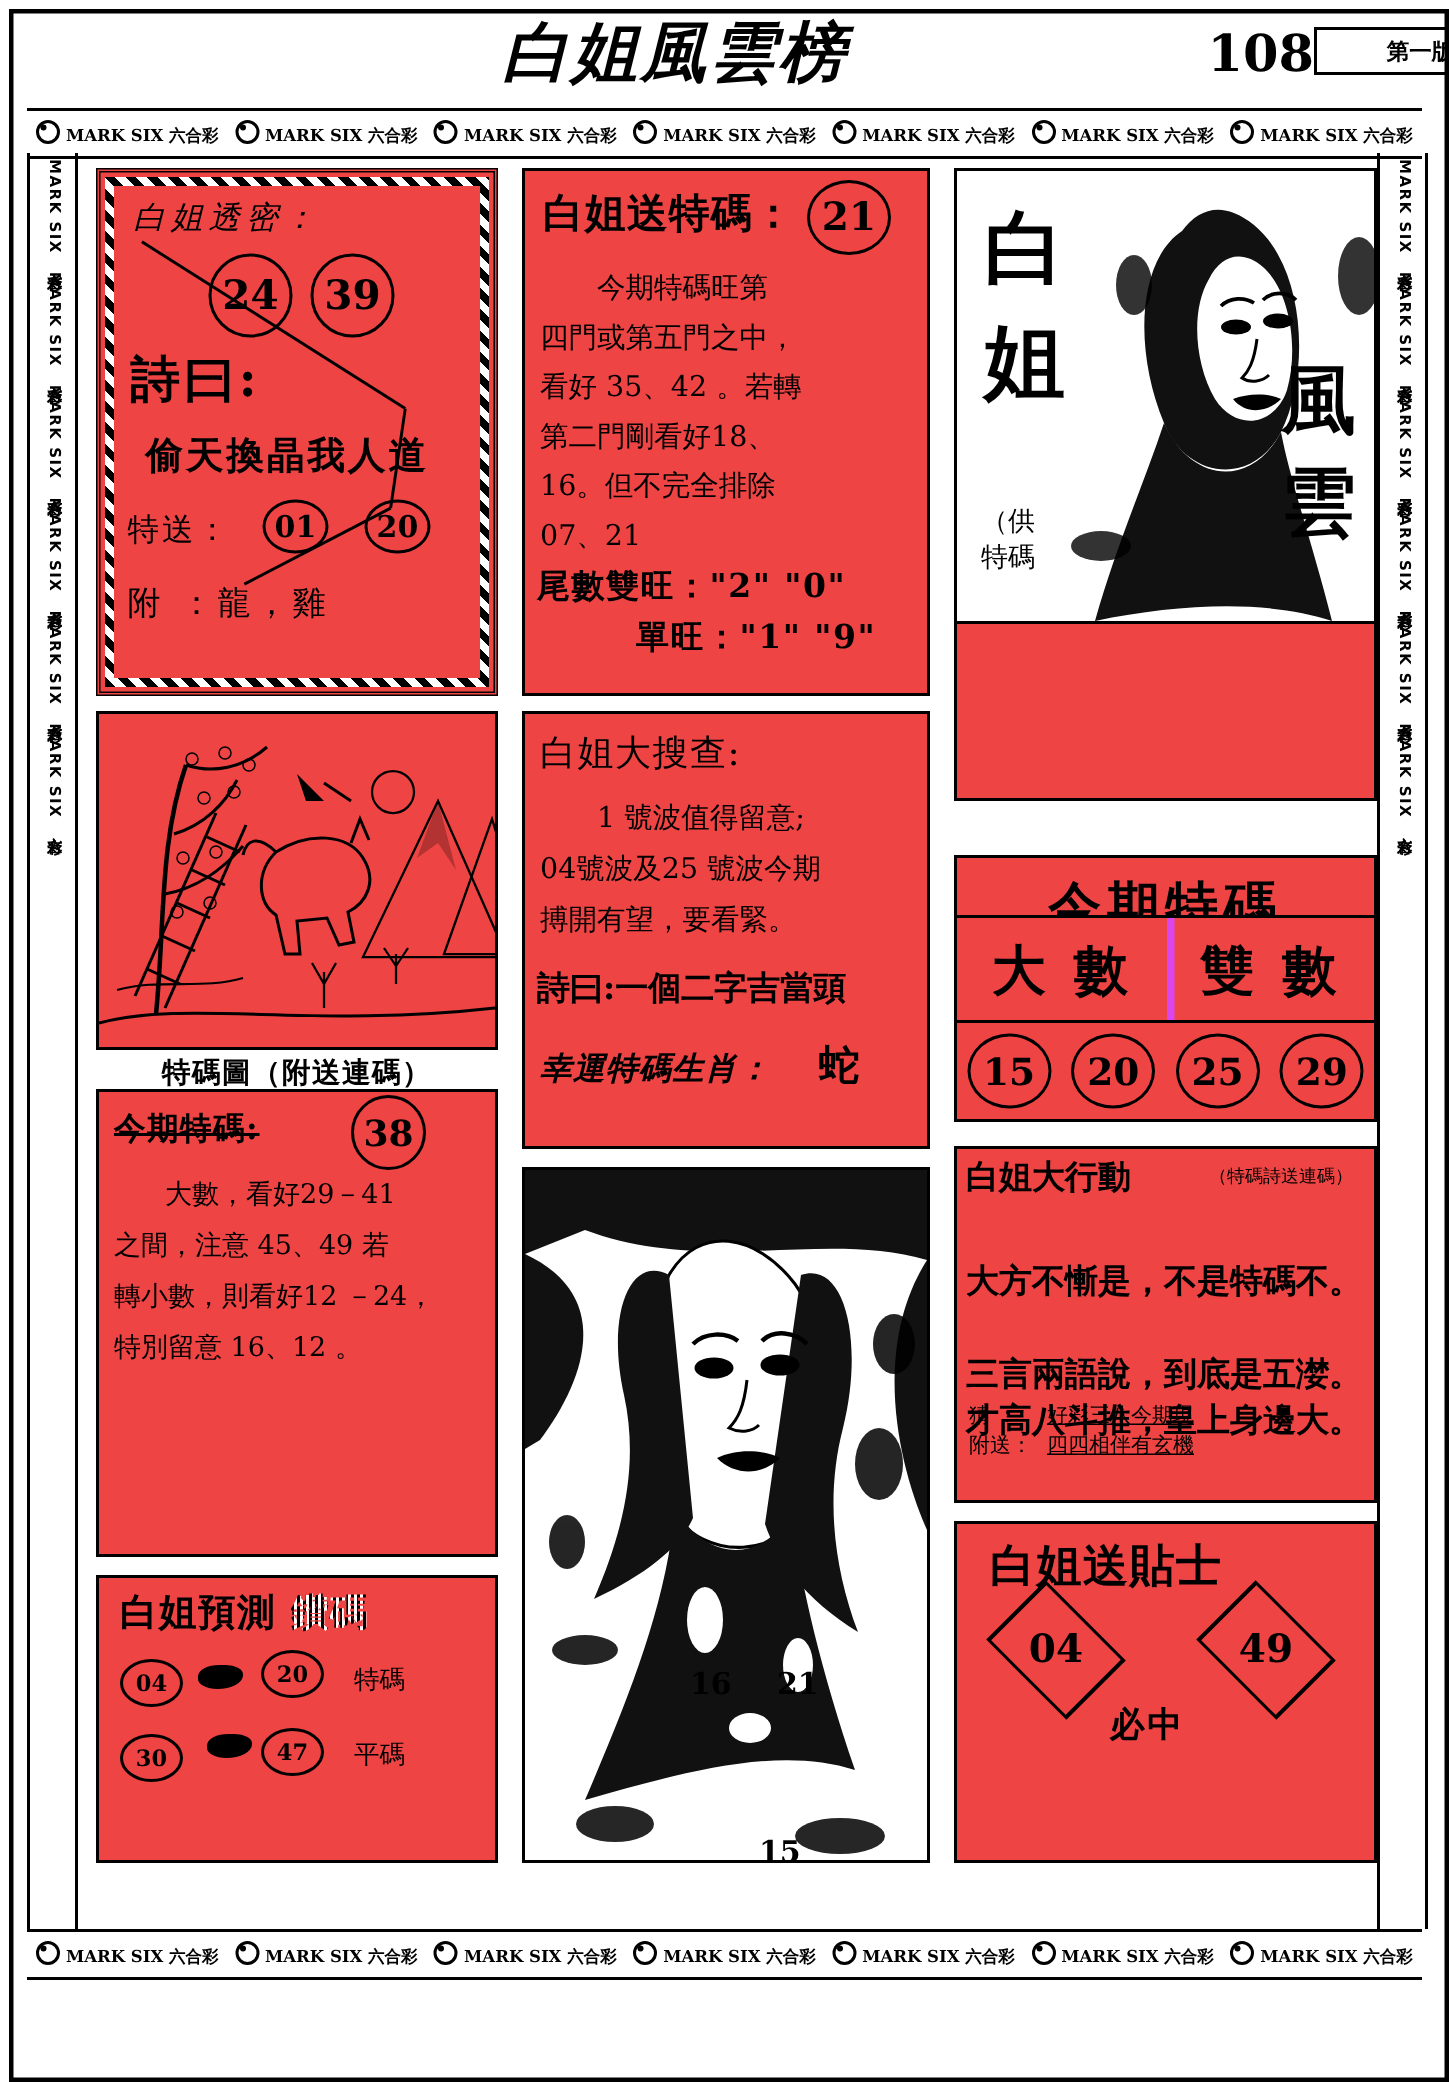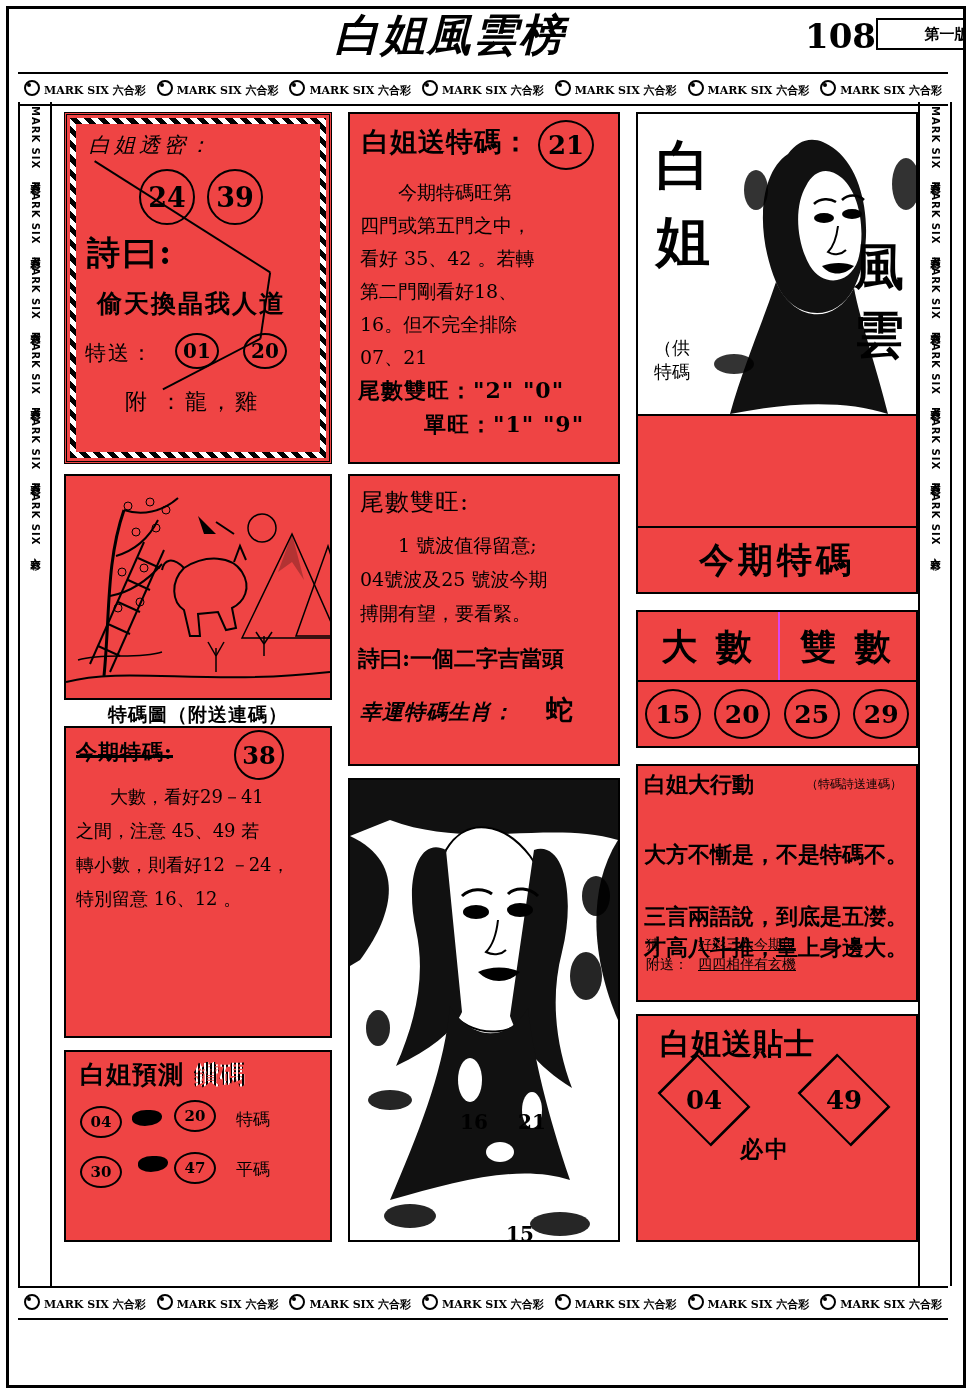--- a/index.html
+++ b/index.html
@@ -41,21 +41,21 @@
   .hatch{position:absolute;inset:3px;border:6px solid #000;border-image:repeating-linear-gradient(45deg,#000 0 5px,#fff 5px 10px) 6;}
   .boxA .inner{position:absolute;inset:12px;}
   .a-title{position:absolute;left:10px;top:4px;font-size:21px;font-family:"DejaVu Serif",serif;font-style:italic;letter-spacing:4px;}
   .a-c1{position:absolute;left:60px;top:42px;width:52px;height:52px;font-size:27px;}
   .a-c2{position:absolute;left:128px;top:42px;width:52px;height:52px;font-size:27px;}
   .a-shi{position:absolute;left:8px;top:104px;font-size:33px;font-weight:bold;letter-spacing:3px;}
   .a-poem{position:absolute;left:18px;top:160px;font-size:25px;font-weight:bold;letter-spacing:2px;}
   .a-ts-label{position:absolute;left:6px;top:212px;font-size:21px;letter-spacing:2px;}
   .a-ts1{position:absolute;left:96px;top:206px;width:40px;height:32px;border-radius:50%;font-size:20px;}
   .a-ts2{position:absolute;left:164px;top:206px;width:40px;height:32px;border-radius:50%;font-size:20px;}
-  .a-fu{position:absolute;left:6px;top:260px;font-size:22px;letter-spacing:3px;margin-left:40px;}
+  .a-fu{position:absolute;left:6px;top:260px;font-size:22px;letter-spacing:3px;}
   .a-diag{position:absolute;left:0;top:0;width:100%;height:100%;pointer-events:none;}
 
   
   .boxB{left:16px;top:372px;width:268px;height:226px;}
   .b-cap{position:absolute;left:16px;top:600px;width:268px;text-align:center;font-size:19px;font-weight:bold;letter-spacing:1px;}
 
   
   .boxC{left:16px;top:624px;width:268px;height:312px;}
   .c-head{position:absolute;left:10px;top:10px;font-size:21px;font-weight:bold;letter-spacing:1px;background:linear-gradient(transparent 62%, #000 62%, #000 70%, transparent 70%);}
   .c-num{position:absolute;left:168px;top:2px;width:46px;height:46px;font-size:24px;}
@@ -90,24 +90,24 @@
 
   
   .boxH{left:588px;top:10px;width:282px;height:318px;}
   .h-t1{position:absolute;left:18px;top:16px;font-size:54px;font-weight:bold;font-family:"DejaVu Serif",serif;}
   .h-t2{position:absolute;left:18px;top:92px;font-size:54px;font-weight:bold;font-family:"DejaVu Serif",serif;}
   .h-t3{position:absolute;left:216px;top:120px;font-size:50px;font-weight:bold;font-family:"DejaVu Serif",serif;}
   .h-t4{position:absolute;left:216px;top:188px;font-size:50px;font-weight:bold;font-family:"DejaVu Serif",serif;}
   .h-small{position:absolute;left:16px;top:222px;font-size:18px;line-height:24px;width:40px;}
   .boxH2{left:588px;top:312px;width:282px;height:120px;}
 
-  .boxI{left:588px;top:424px;width:282px;height:68px;}
+  .boxI{left:588px;top:468px;width:282px;height:68px;}
   .i-t{position:absolute;inset:0;display:flex;align-items:center;justify-content:center;font-size:35px;font-weight:bold;letter-spacing:4px;}
   .boxJ{left:588px;top:508px;width:282px;height:74px;}
-  .j-l{position:absolute;left:0;top:0;width:140px;height:100%;border-right:2px solid #d946ef;display:flex;align-items:center;justify-content:center;font-size:36px;font-weight:bold;letter-spacing:3px;}
+  .j-l{position:absolute;left:0;top:0;width:140px;height:100%;border-right:5px solid #d946ef;display:flex;align-items:center;justify-content:center;font-size:36px;font-weight:bold;letter-spacing:3px;}
   .j-r{position:absolute;left:140px;top:0;right:0;height:100%;display:flex;align-items:center;justify-content:center;font-size:36px;font-weight:bold;letter-spacing:3px;}
   .boxK{left:588px;top:578px;width:282px;height:68px;display:flex;align-items:center;justify-content:space-around;}
   .k-c{width:52px;height:46px;font-size:25px;}
 
   .boxL{left:588px;top:662px;width:282px;height:238px;}
   .l-head{position:absolute;left:6px;top:4px;font-size:22px;font-weight:bold;letter-spacing:0px;}
   .l-headsub{position:absolute;left:168px;top:10px;font-size:12px;}
   .l-lines{position:absolute;left:6px;top:38px;width:268px;font-size:22px;line-height:31px;font-weight:bold;letter-spacing:0px;margin-top:35px;}
   .l-guess{position:absolute;left:60px;top:168px;font-size:14px;line-height:20px;}
   .l-gl{position:absolute;left:8px;top:168px;font-size:14px;line-height:20px;}
@@ -274,21 +274,21 @@
         <span>看好 35、42 。若轉</span><br>
         <span>第二門剛看好18、</span><br>
         <span>16。但不完全排除</span><br>
         <span>07、21</span>
       </div>
       <div class="e-l1 cjk">尾數雙旺："2" "0"</div>
       <div class="e-l2 cjk">單旺："1" "9"</div>
     </div>
 
     <div class="box boxF">
-      <div class="f-title cjk">尾數雙旺:</div>
+      <div class="f-title cjk">白姐大搜查:</div>
       <div class="f-body cjk">
         <span class="e-ind"></span><span>1 號波值得留意;</span><br>
         <span>04號波及25 號波今期</span><br>
         <span>搏開有望，要看緊。</span>
       </div>
       <div class="f-shi cjk">詩曰:一個二字吉當頭</div>
       <div class="f-luck cjk">幸運特碼生肖：</div>
       <div class="f-zodiac cjk">蛇</div>
     </div>
 

